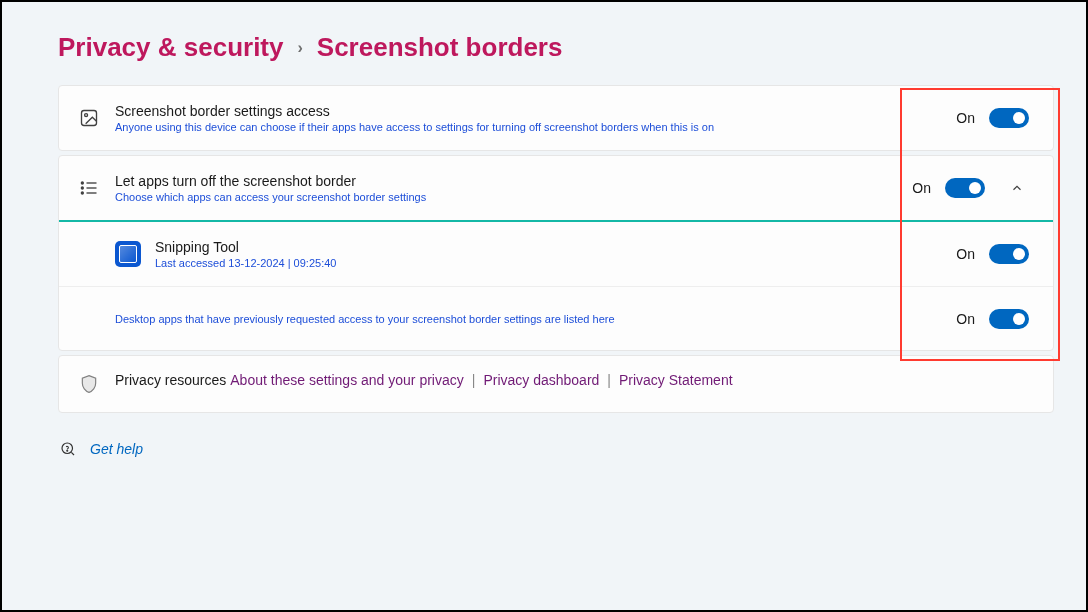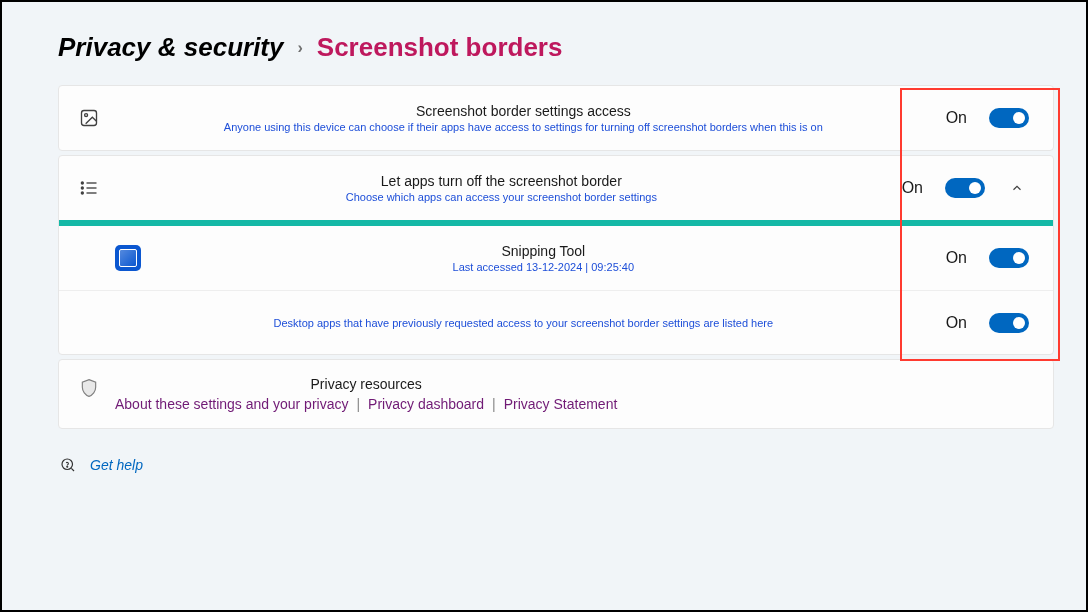--- a/index.html
+++ b/index.html
@@ -16,29 +16,28 @@
     padding: 30px 32px 20px 56px;
   }
   .breadcrumb {
     display: flex;
     align-items: center;
     gap: 14px;
     font-size: 26px;
     font-weight: 600;
     margin-bottom: 22px;
   }
-  .breadcrumb .prev { color: #000000; font-style: italic; }
+  .breadcrumb .prev { color: #be185d; }
   .breadcrumb .chev { color: #707070; font-size: 16px; }
   .breadcrumb .curr { color: #be185d; text-align: right; }
   .card {
     background: #fdfdfd;
     border: 1px solid #e6e6e6;
     border-radius: 4px;
     margin-bottom: 4px;
-    text-align: center;
   }
   .row {
     display: flex;
     align-items: center;
     padding: 14px 24px 14px 18px;
     gap: 14px;
     min-height: 64px;
   }
   .row.sub { padding-left: 56px; }
   .icon-slot {
@@ -58,21 +57,21 @@
     content:"";
     position:absolute;
     inset:4px;
     border:1.5px solid #fff;
     border-radius:2px;
     background: linear-gradient(135deg, rgba(255,255,255,0.3), transparent);
   }
   .texts { flex: 1; display: flex; flex-direction: column; gap: 2px; }
   .title { font-size: 14px; color: #1a1a1a; }
   .subtitle { font-size: 11px; color: #1d4ed8; }
-  .status-label { font-size: 16px; color: #1a1a1a; margin-right: 8px; }
+  .status-label { font-size: 14px; color: #1a1a1a; }
   .toggle {
     width: 40px; height: 20px;
     border-radius: 10px;
     background: #0067c0;
     position: relative;
     cursor: pointer;
   }
   .toggle::after {
     content:"";
     position:absolute;
@@ -89,38 +88,38 @@
     margin-left: 6px;
   }
   .resources {
     display:flex; align-items:flex-start; gap:14px;
     padding: 16px 24px 16px 18px;
   }
   .shield {
     width:24px;height:24px;
     display:flex;align-items:center;justify-content:center;
   }
-  .links { display:flex; flex-direction:column; gap:4px; }
+  .links { display:flex; flex-direction:row; gap:4px; }
   .links-row { display:flex; align-items:center; gap:8px; flex-wrap:wrap; font-size:14px; }
   .links-row a { color:#701a75; text-decoration:none; cursor:pointer; }
   .links-row .sep { color:#888; }
   .get-help {
     display:flex; align-items:center; gap:12px;
     margin-top: 26px;
     font-size:14px;
     font-style:italic;
   }
   .get-help a { color:#0067c0; text-decoration:none; }
   .help-icon { width:20px;height:20px;display:flex;align-items:center;justify-content:center;color:#333; }
   .highlight {
     position:absolute;
     border: 2px solid #ff3b30;
     pointer-events: none;
   }
-  .subgroup { border-top:6px solid #14b8a6; }
+  .subgroup { border-top:2px solid #14b8a6; }
   .subgroup .row + .row { border-top:1px solid #eee; }
 </style>
 </head>
 <body>
 
 <div class="page">
 
   <div class="breadcrumb">
     <span class="prev">Privacy &amp; security</span>
     <span class="chev">›</span>

